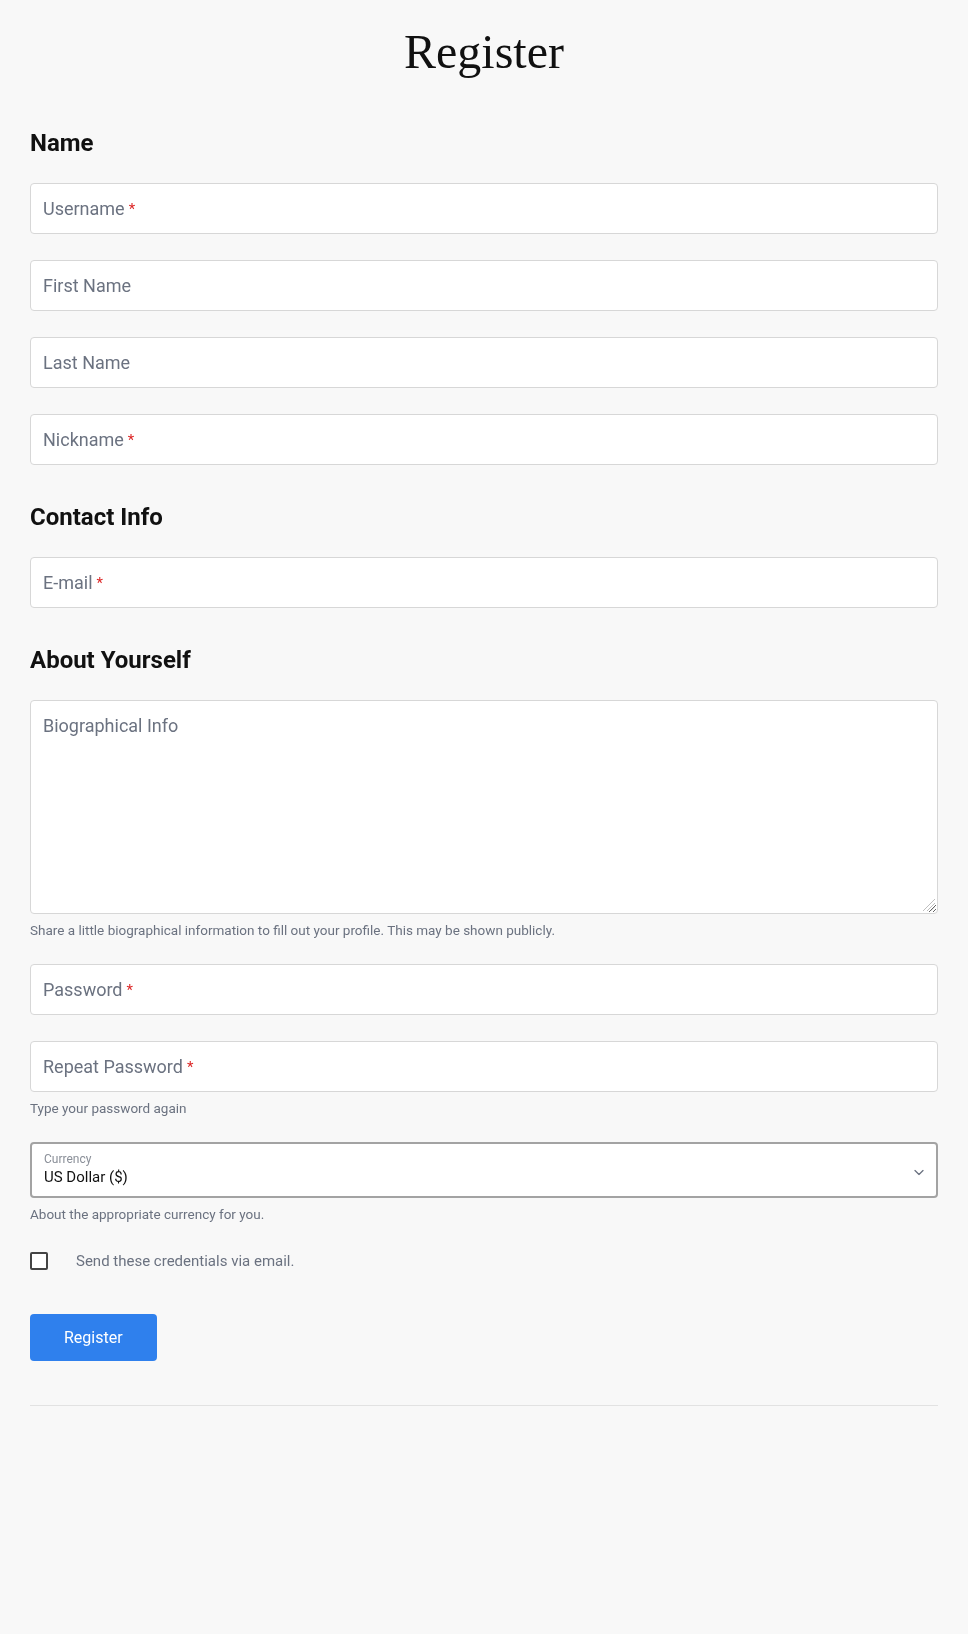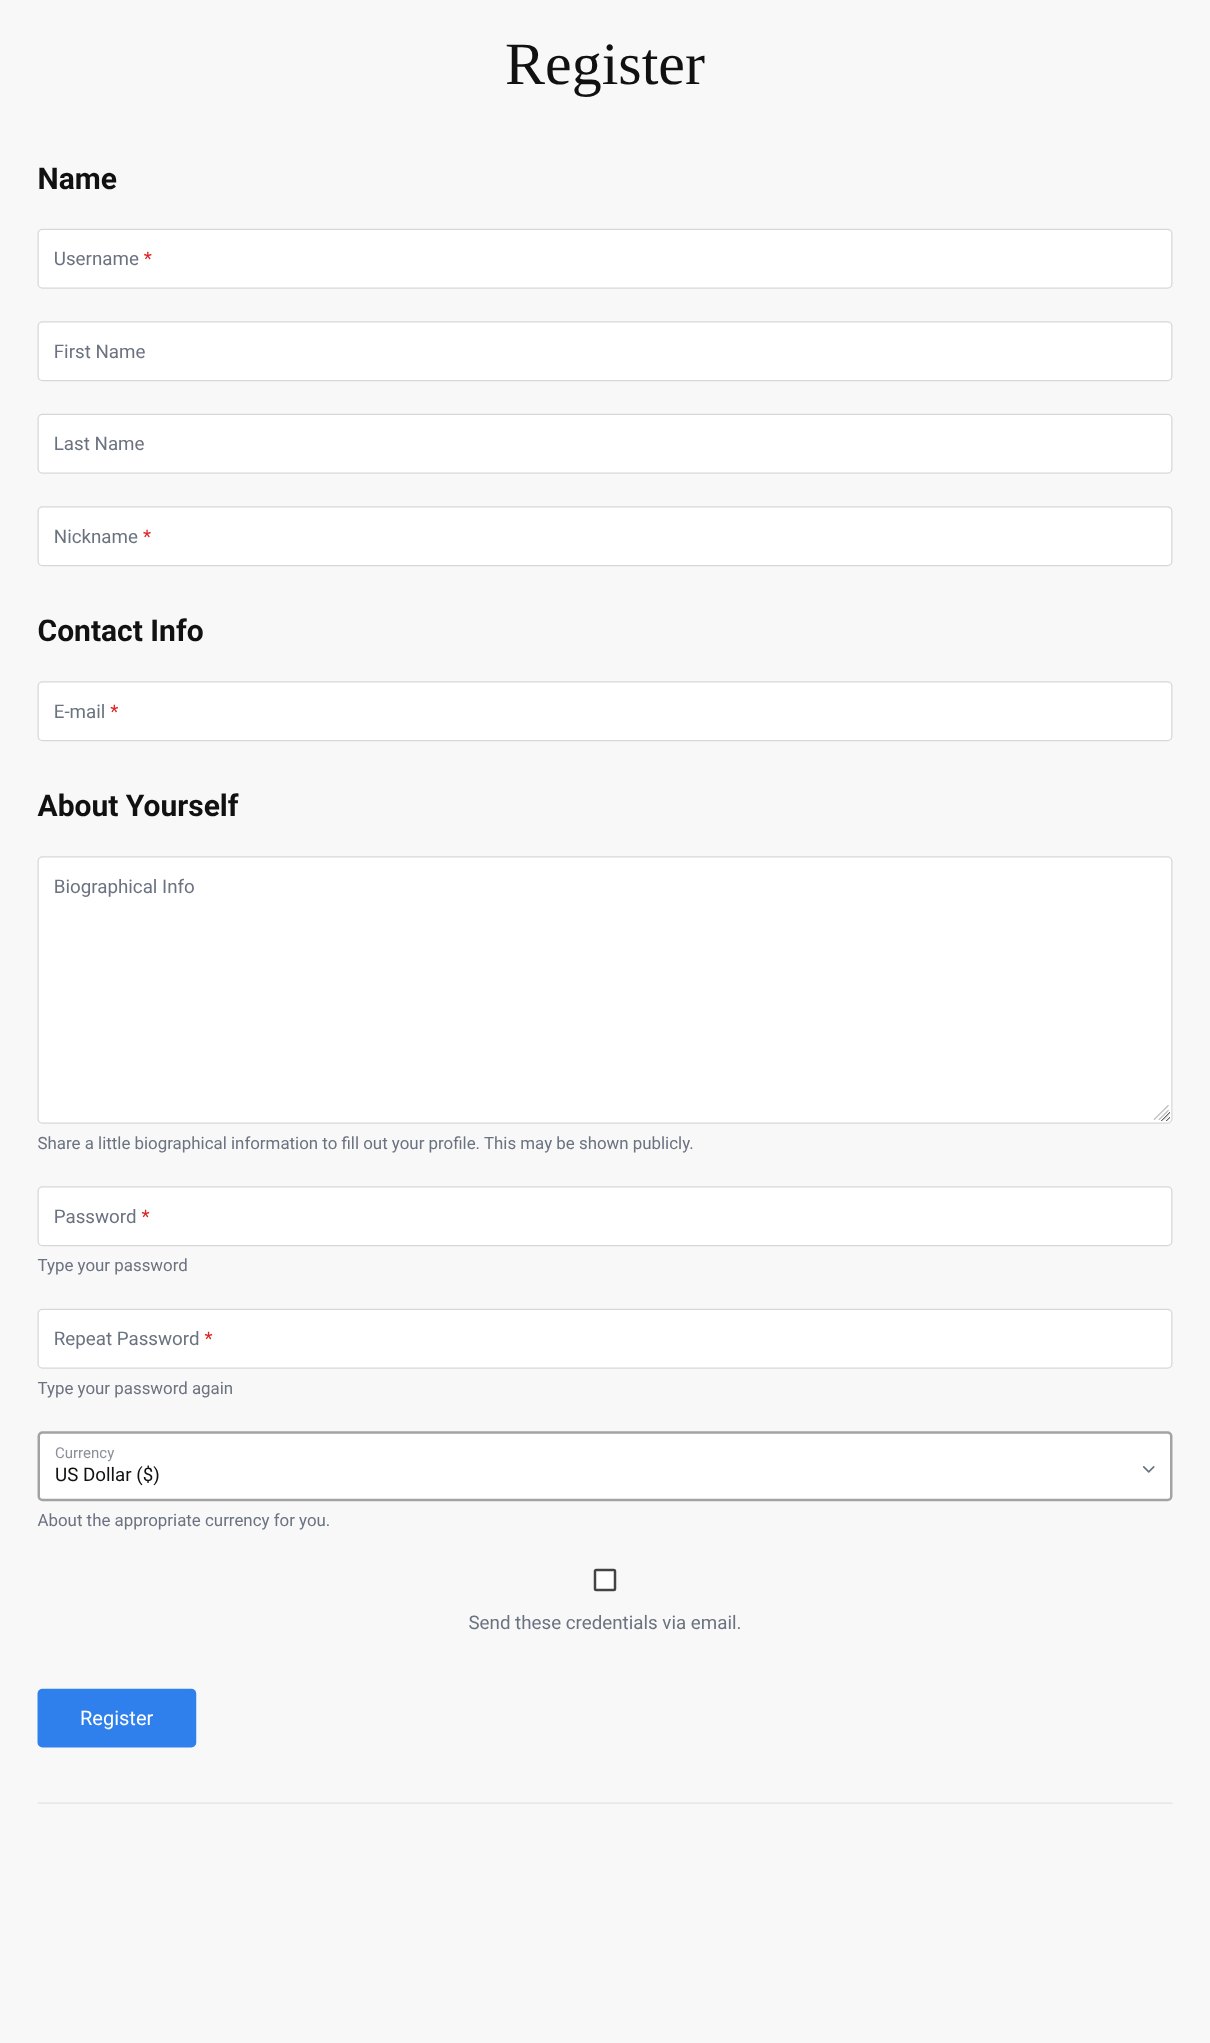--- a/index.html
+++ b/index.html
@@ -42,21 +42,21 @@
     align-items: center;
   }
   .textarea-shell {
     align-items: flex-start;
     height: 214px;
     resize: vertical;
     overflow: auto;
   }
   .placeholder-label {
     color: #6b7280;
-    font-size: 15px;
+    font-size: 18px;
     pointer-events: none;
     user-select: none;
   }
   .required-star {
     color: #dc2626;
     margin-left: 4px;
     font-size: 15px;
   }
   .help-text {
     color: #6b7280;
@@ -84,23 +84,22 @@
   .select-caret {
     position: absolute;
     right: 12px;
     top: 50%;
     transform: translateY(-50%);
     color: #6b7280;
   }
   .checkbox-row {
     display: flex;
     align-items: center;
-    gap: 16px;
+    gap: 28px;
     margin-top: 30px;
-    flex-direction: column;
   }
   .checkbox-box {
     width: 18px;
     height: 18px;
     border: 2px solid #444;
     border-radius: 2px;
     background: #fff;
     display: inline-block;
     flex-shrink: 0;
   }
@@ -188,21 +187,20 @@
         </svg>
     </div>
     <div class="help-text">Share a little biographical information to fill out your profile. This may be shown publicly.</div>
   </div>
 
   <div class="field">
     <div class="input-shell">
       <span class="placeholder-label">Password</span>
       <span class="required-star">*</span>
     </div>
-    <div class="help-text">Type your password</div>
   </div>
 
   <div class="field">
     <div class="input-shell">
       <span class="placeholder-label">Repeat Password</span>
       <span class="required-star">*</span>
     </div>
     <div class="help-text">Type your password again</div>
   </div>
 

